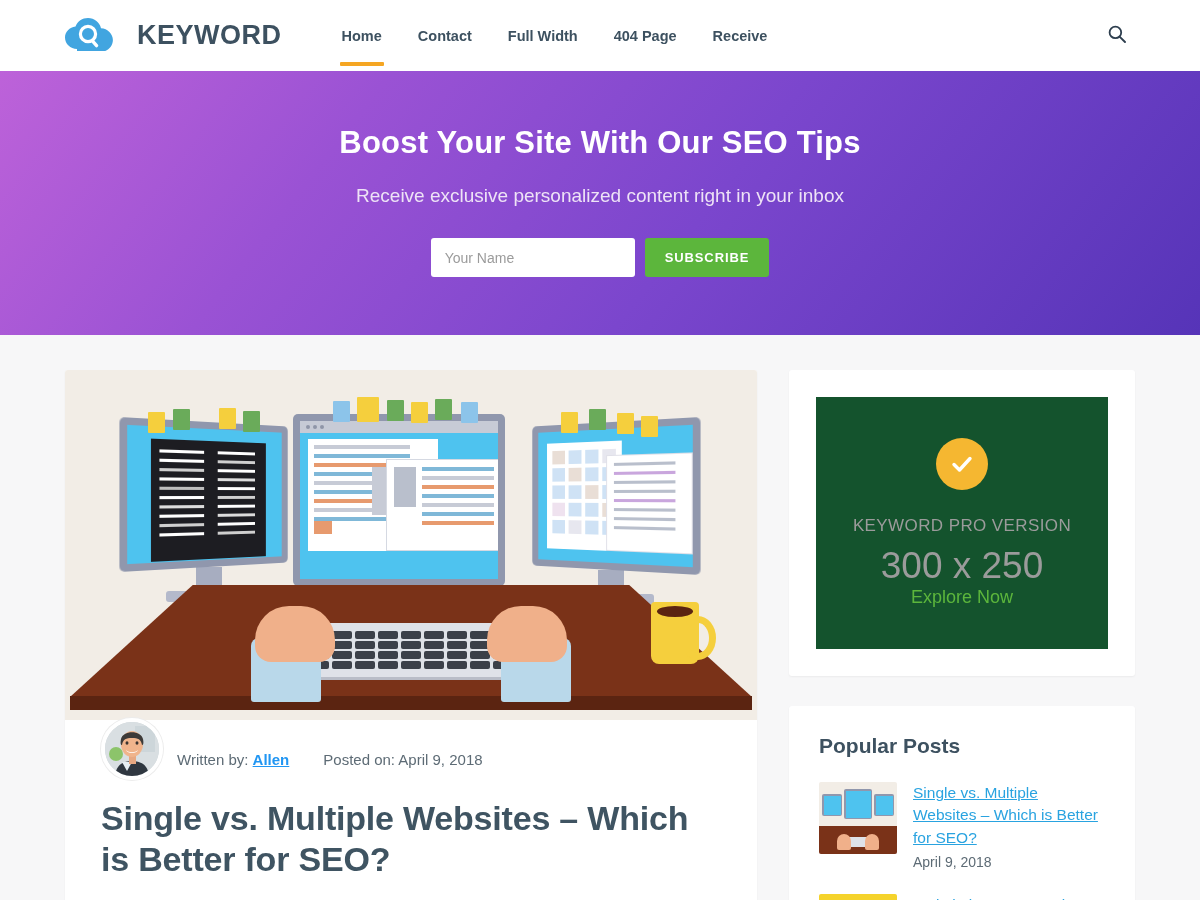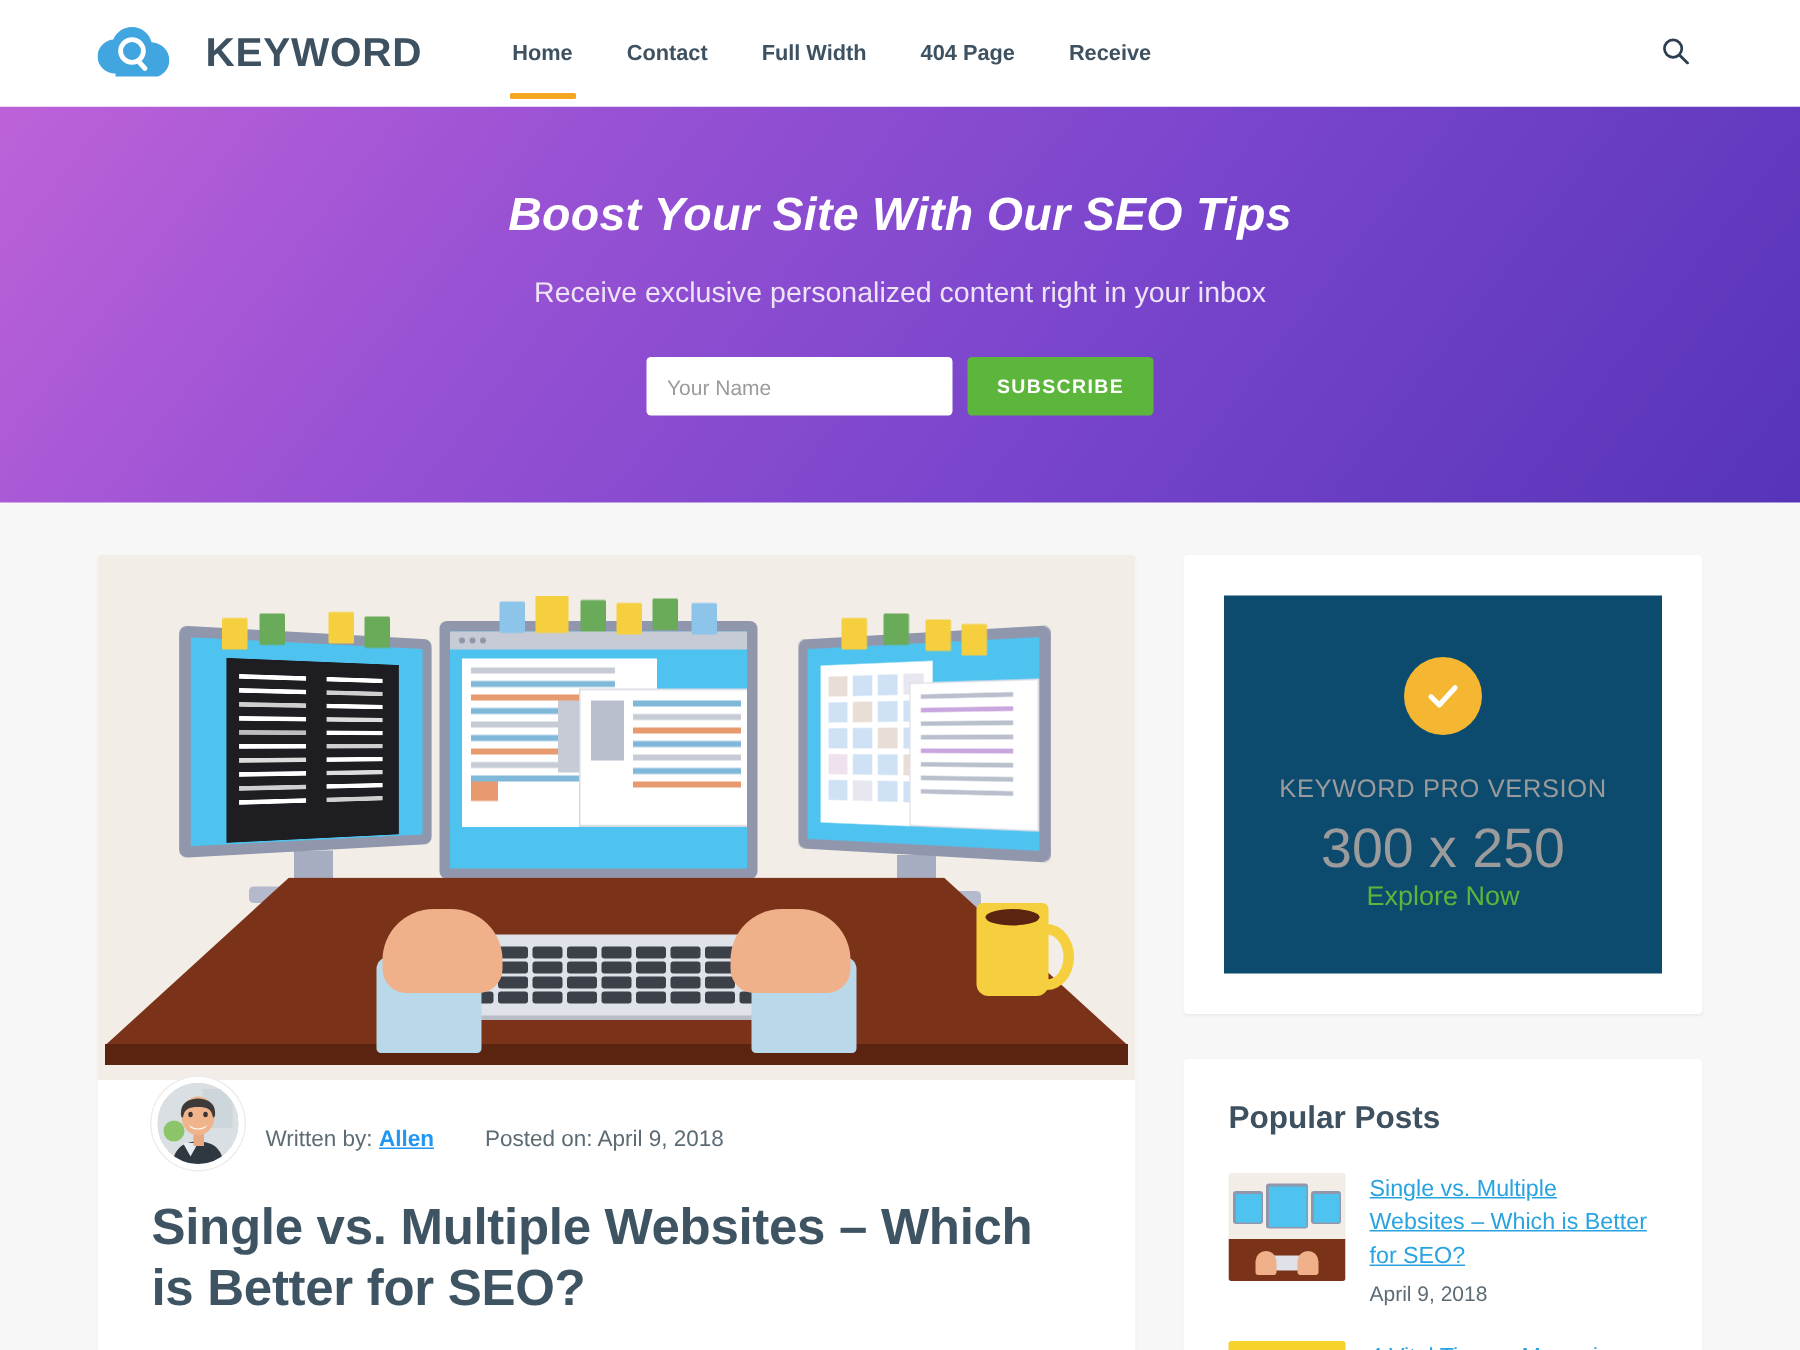--- a/index.html
+++ b/index.html
@@ -50,21 +50,21 @@
 
   
   .hero{
     height:264px; width:1200px;
     background:linear-gradient(128deg,#bd62d9 0%, #9a52d4 28%, #7b46cd 58%, #5634b8 100%);
     display:flex; flex-direction:column; align-items:center;
     padding-top:54px; position:relative;
   }
   .hero h1{
     font-size:31px; font-weight:bold; color:#fff;
-    letter-spacing:.2px; text-align:right;font-style:italic;
+    letter-spacing:.2px; text-align:right;
   }
   .hero p{
     margin-top:24px; font-size:19px; color:#eee3f6; font-weight:400;
     text-align:center;
   }
   .subscribe-form{
     margin-top:31px; display:flex; align-items:flex-end; gap:10px;
   }
   .subscribe-form input{
     width:204px; height:39px; border:none; border-radius:3px;
@@ -167,21 +167,21 @@
     letter-spacing:-.2px; padding-bottom:40px;
   }
 
   
   .widget{
     background:#fff; border-radius:3px; margin-bottom:30px;
     box-shadow:0 1px 2px rgba(0,0,0,.05);
   }
   .ad-widget{ padding:27px; }
   .ad-box{
-    background:#0c4a6e; height:252px;
+    background:#14532d; height:252px;
     display:flex; flex-direction:column; align-items:center; justify-content:center;
   }
   .check-circle{
     width:52px;height:52px;border-radius:50%;background:#f5b731;
     display:flex;align-items:center;justify-content:center; margin-bottom:26px;
   }
   .ad-label{ font-size:17px; color:#9b9b9b; letter-spacing:.4px; }
   .ad-size{ font-size:37px; color:#9b9b9b; margin-top:9px; font-weight:300; }
   .ad-cta{ font-size:18px; color:#5cb63c; }
 

